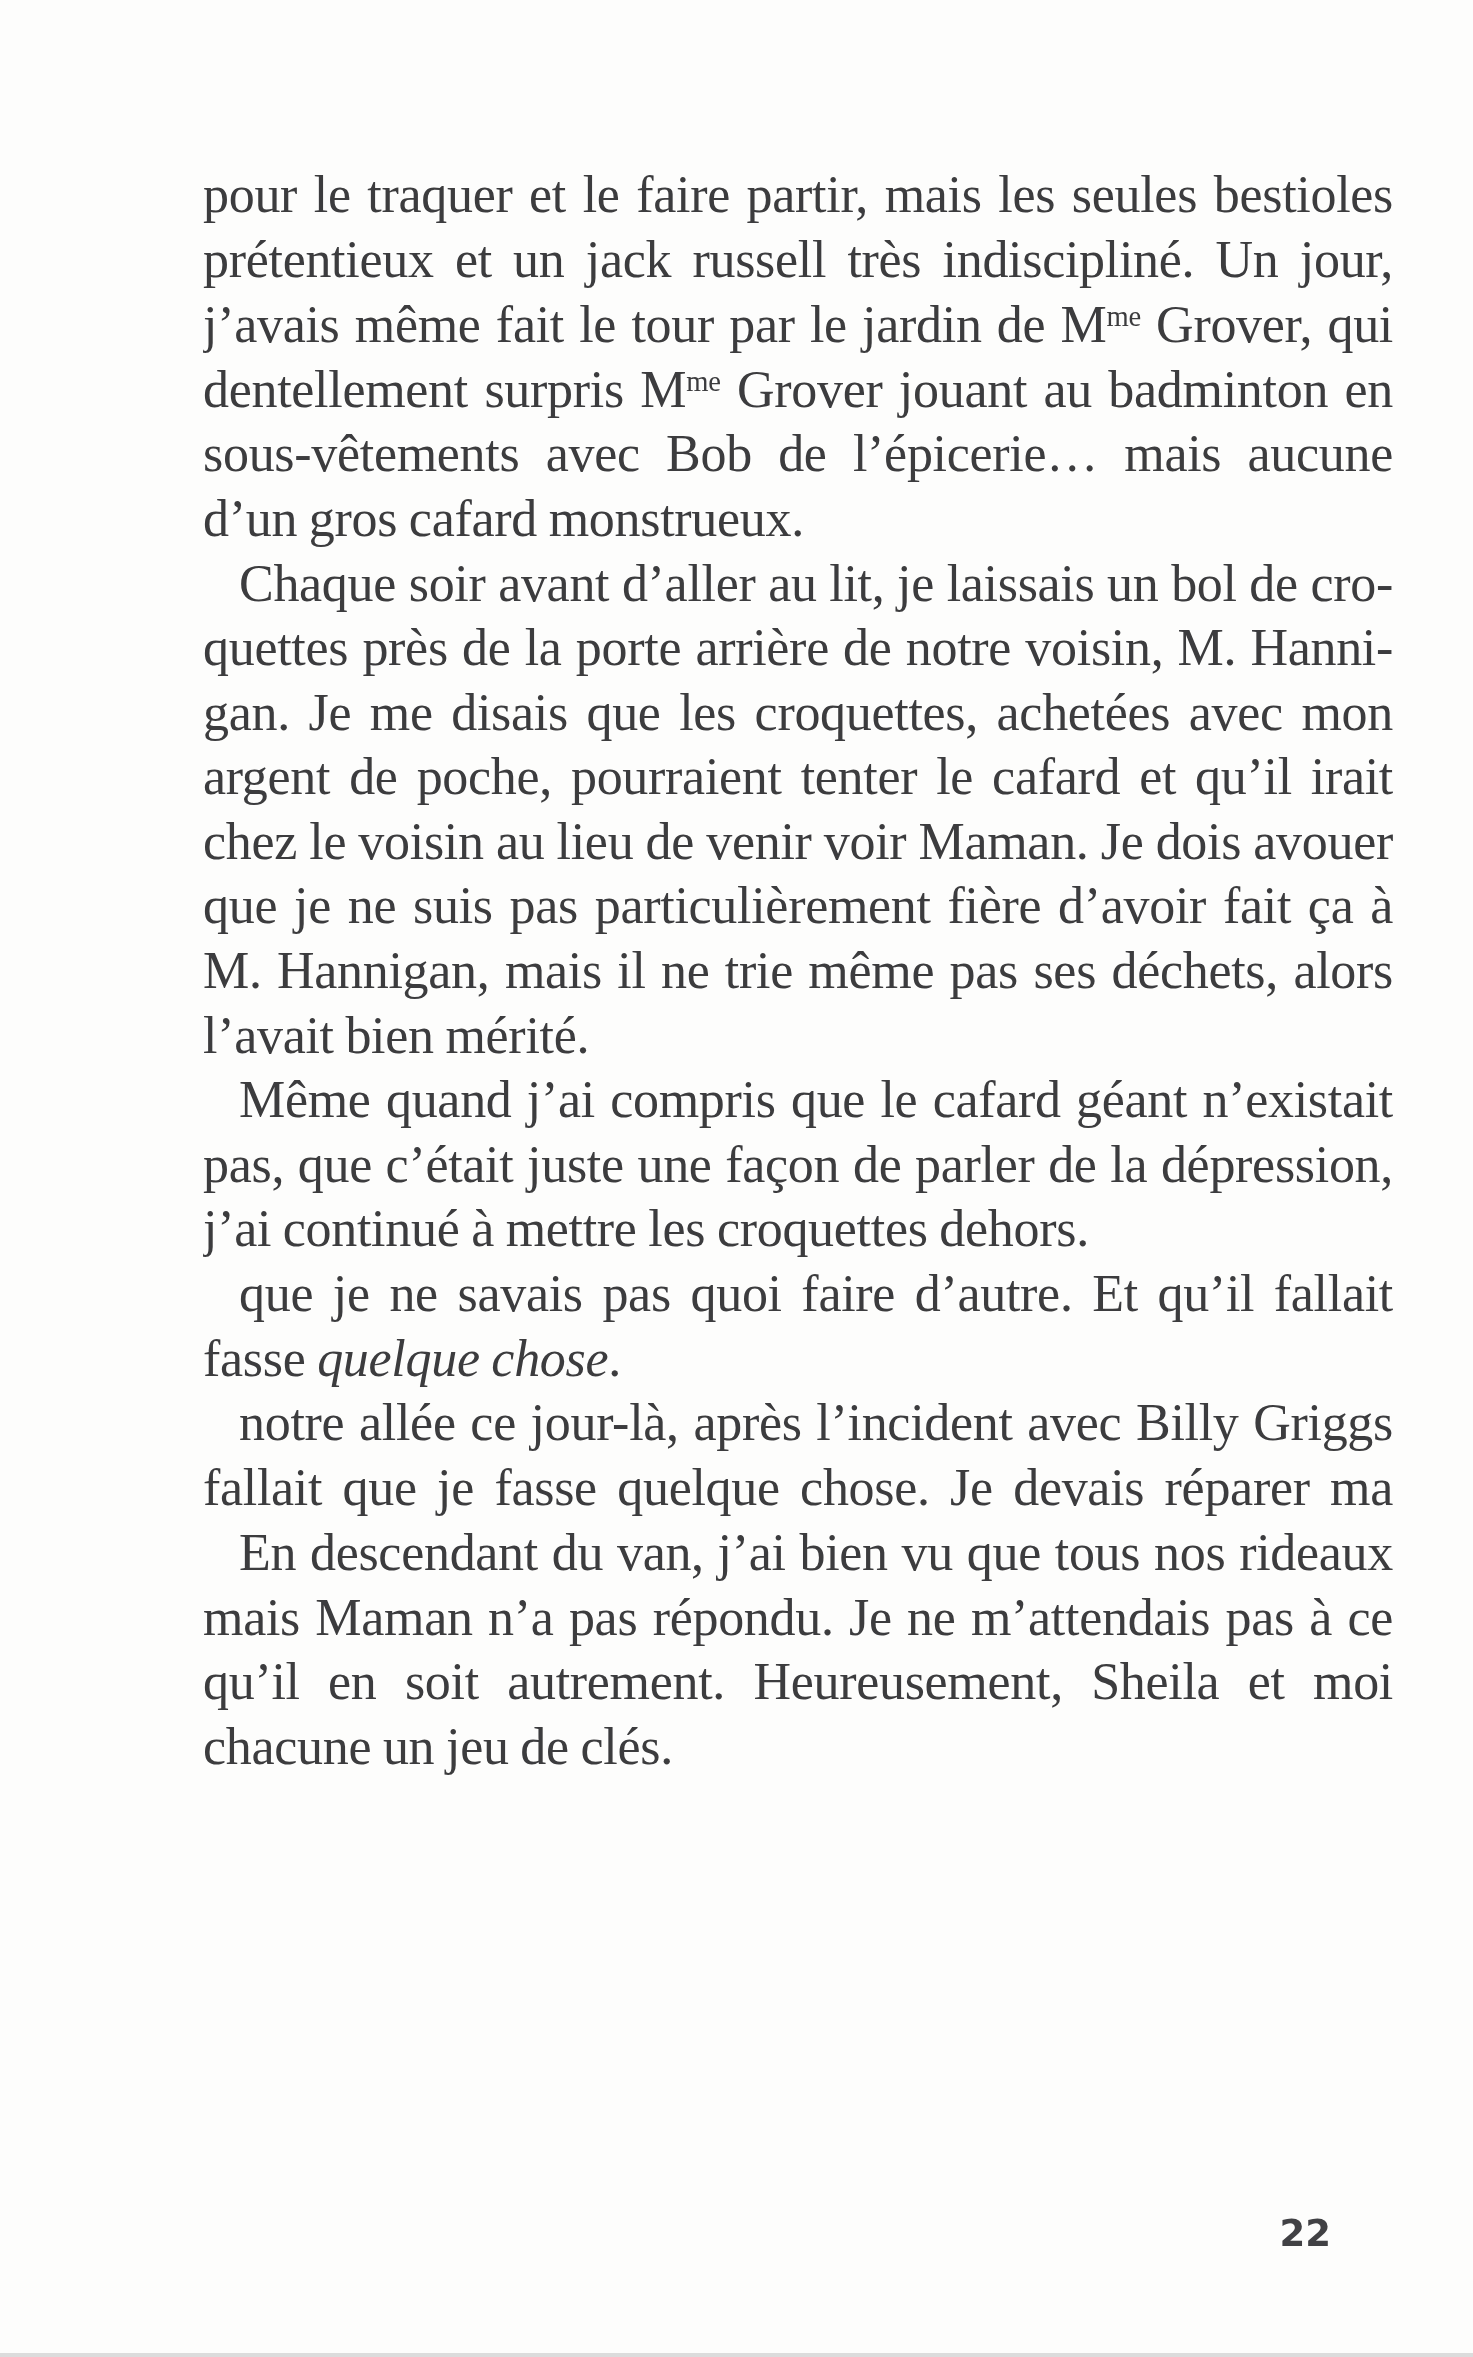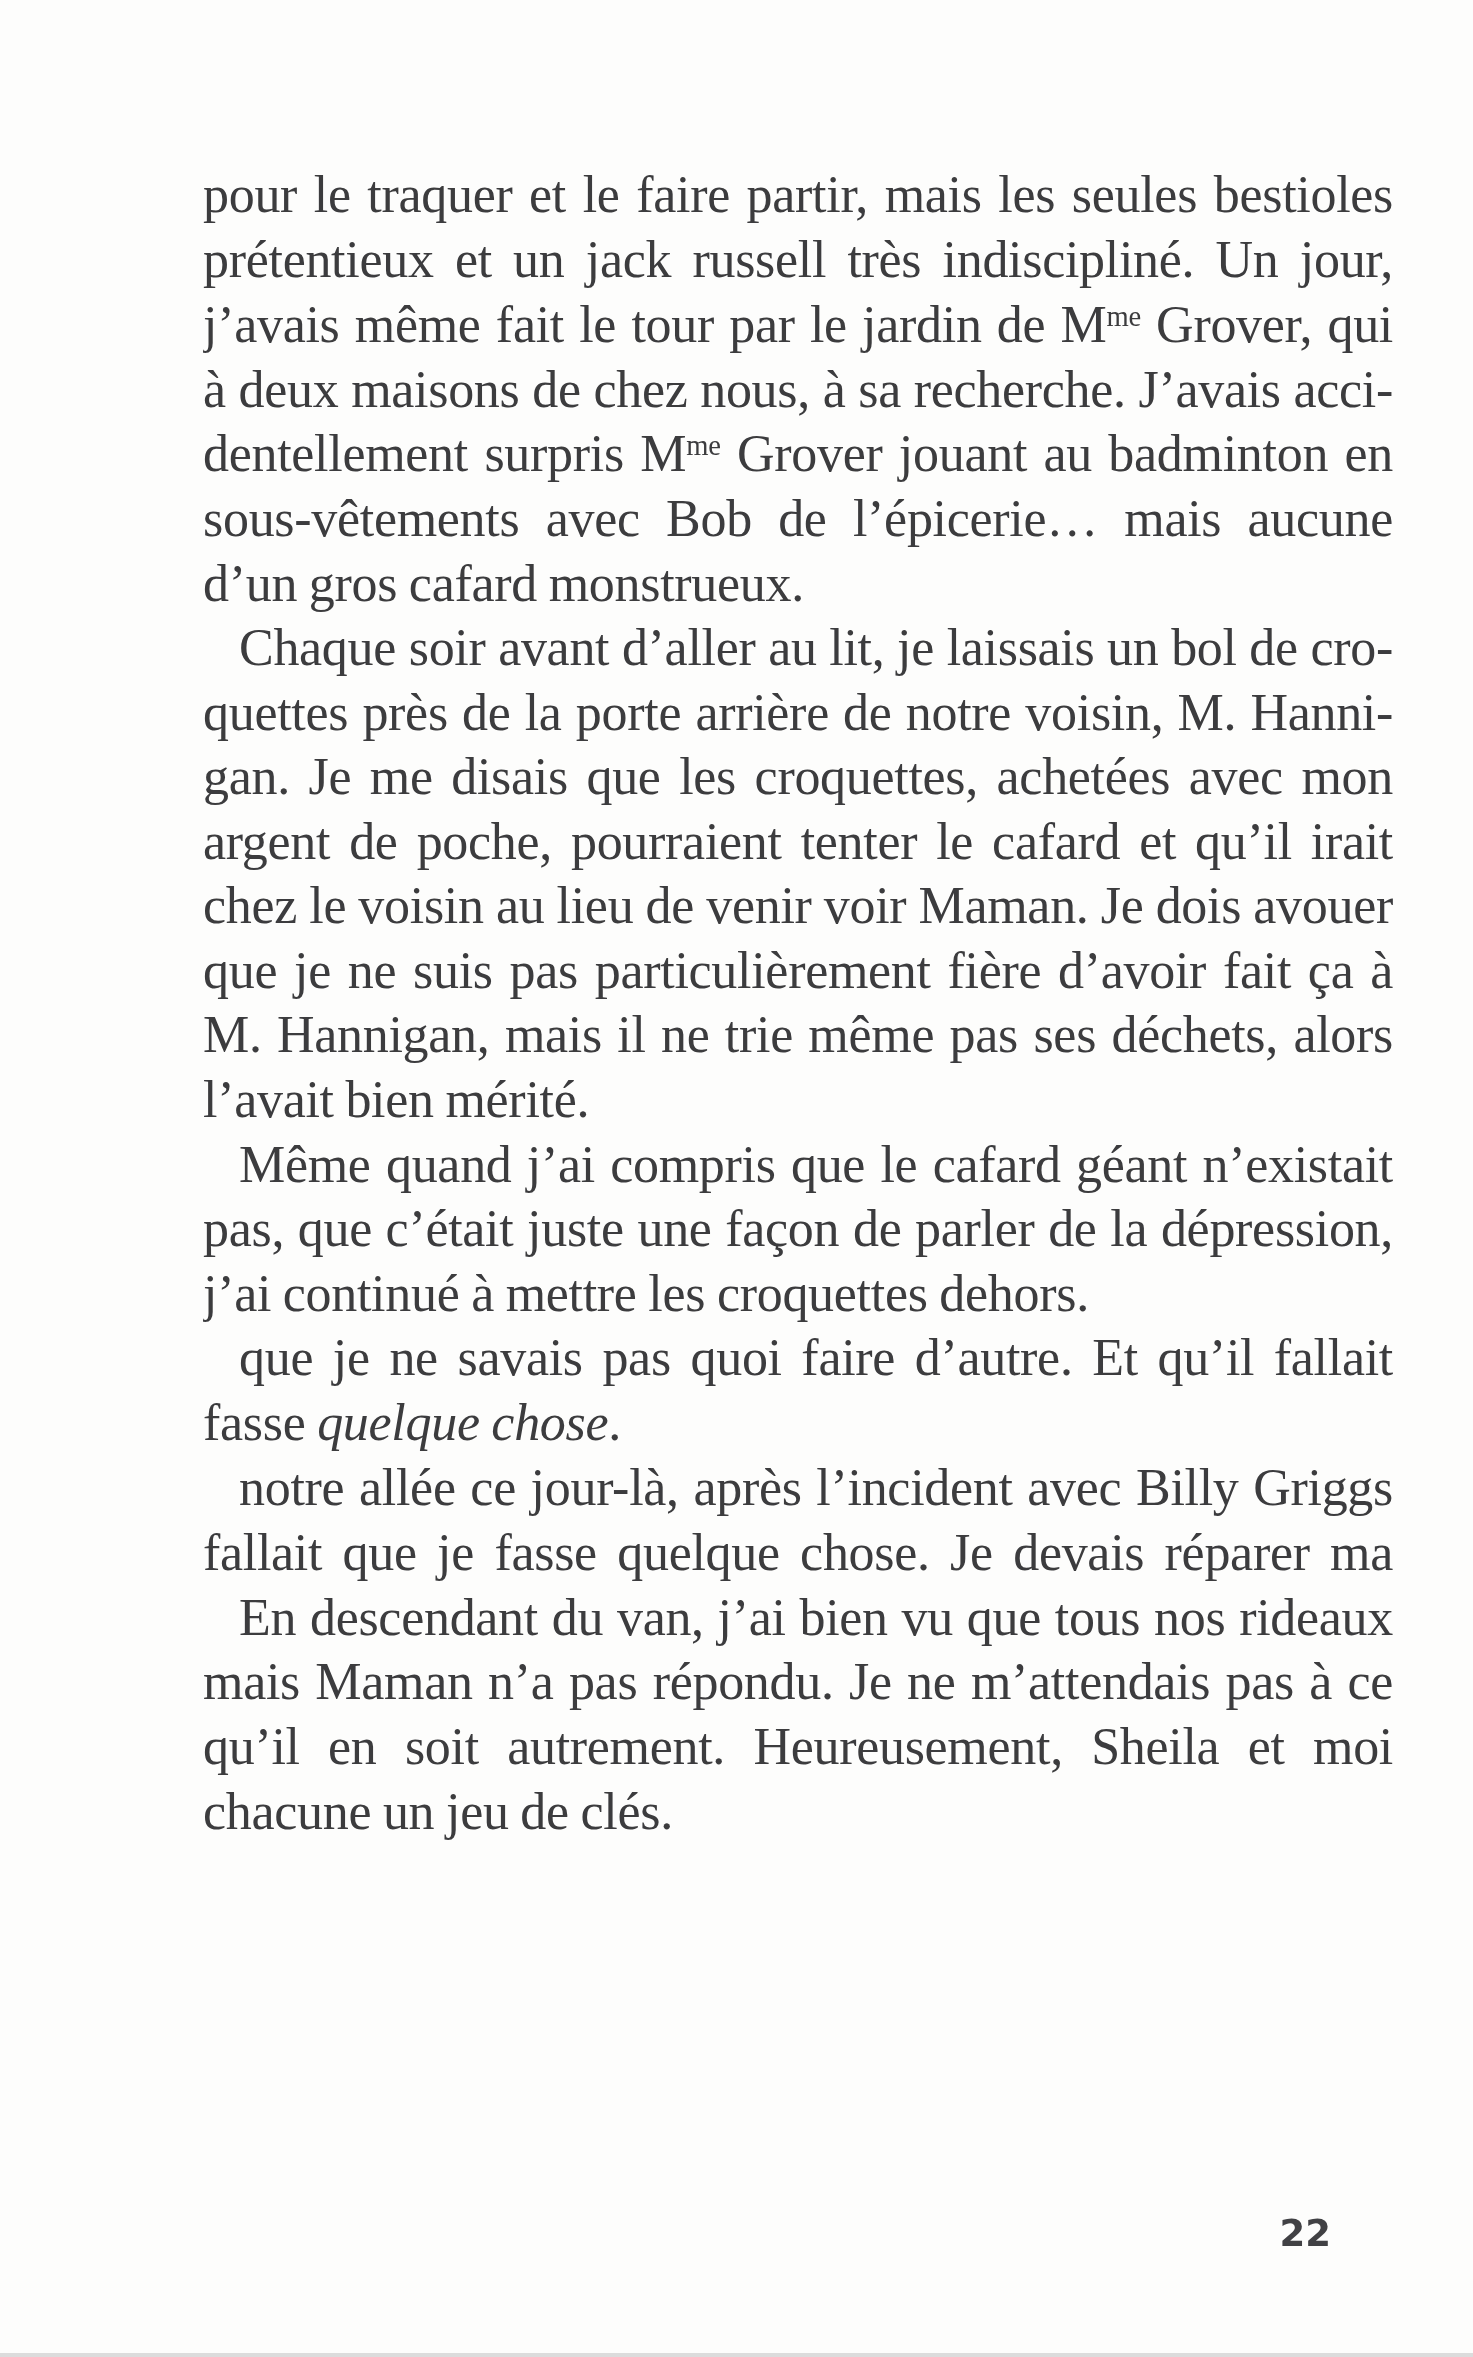--- a/index.html
+++ b/index.html
@@ -73,21 +73,20 @@
 </style>
 </head>
 <body>
 
 <div class="page">
   <div class="text-block">
       <div class="para">
         <div class="line"><span>pour le traquer et le faire partir, mais les seules bestioles que</span></div>
         <div class="line"><span>prétentieux et un jack russell très indiscipliné. Un jour,</span></div>
         <div class="line"><span>j’avais même fait le tour par le jardin de M</span><sup>me</sup><span> Grover, qui vit</span></div>
-        <div class="line"><span>à deux maisons de chez nous, à sa recherche. J’avais acci-</span></div>
         <div class="line"><span>dentellement surpris M</span><sup>me</sup><span> Grover jouant au badminton en</span></div>
         <div class="line"><span>sous-vêtements avec Bob de l’épicerie… mais aucune trace</span></div>
         <div class="line last"><span>d’un gros cafard monstrueux.</span></div>
       </div>
       <div class="para indent">
         <div class="line"><span>Chaque soir avant d’aller au lit, je laissais un bol de cro-</span></div>
         <div class="line"><span>quettes près de la porte arrière de notre voisin, M. Hanni-</span></div>
         <div class="line"><span>gan. Je me disais que les croquettes, achetées avec mon</span></div>
         <div class="line"><span>argent de poche, pourraient tenter le cafard et qu’il irait</span></div>
         <div class="line"><span>chez le voisin au lieu de venir voir Maman. Je dois avouer</span></div>

